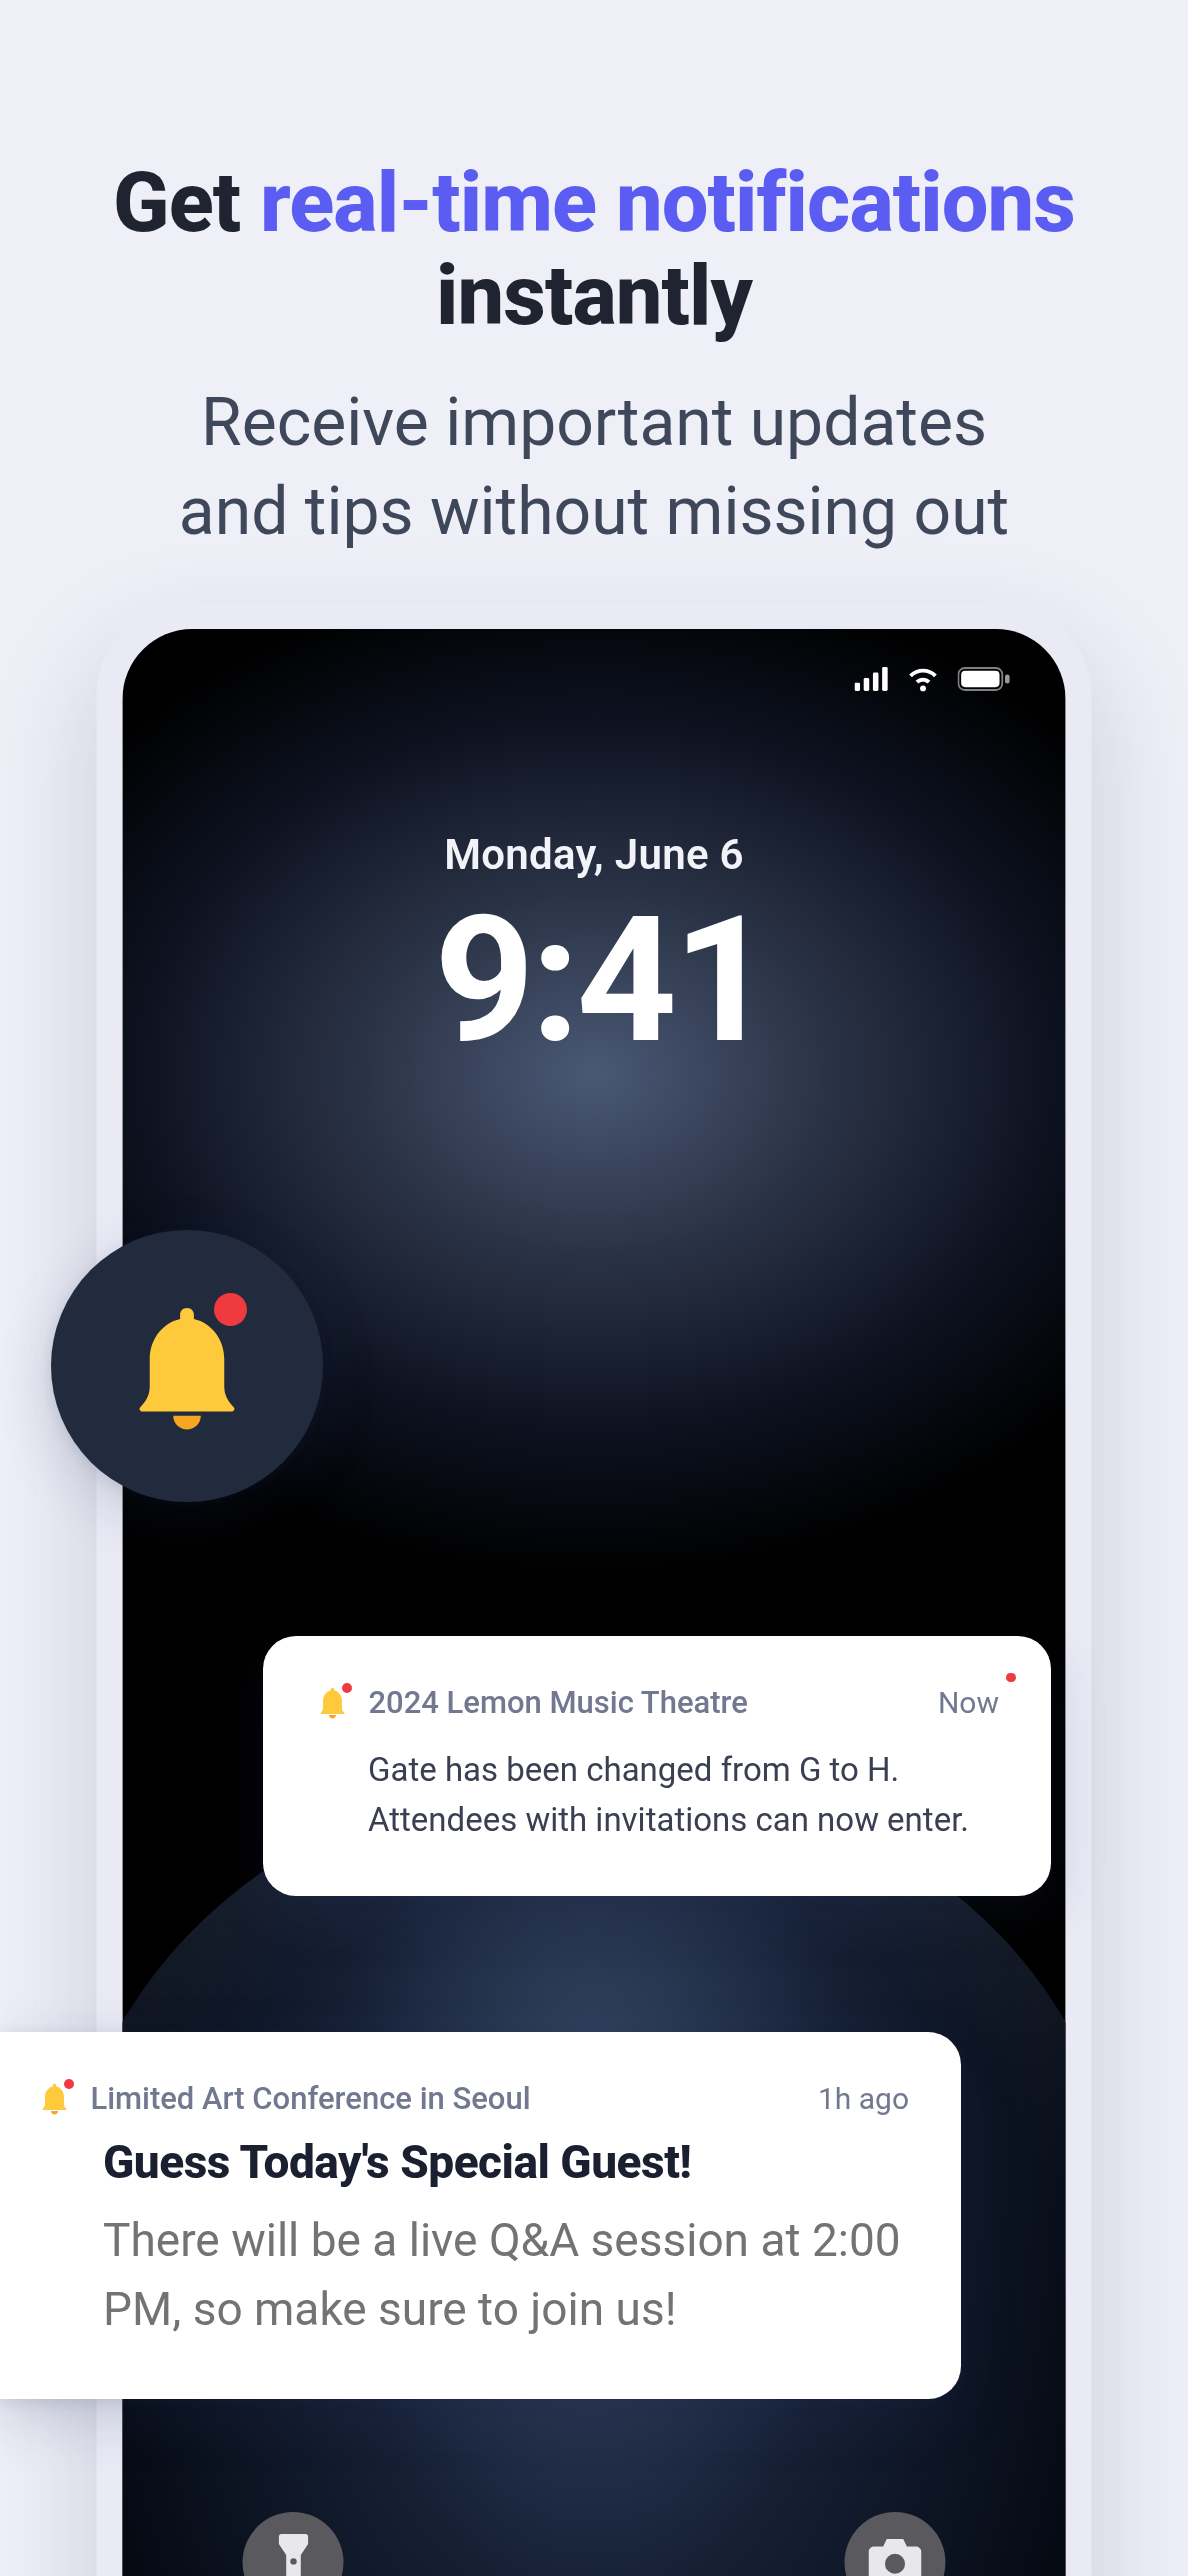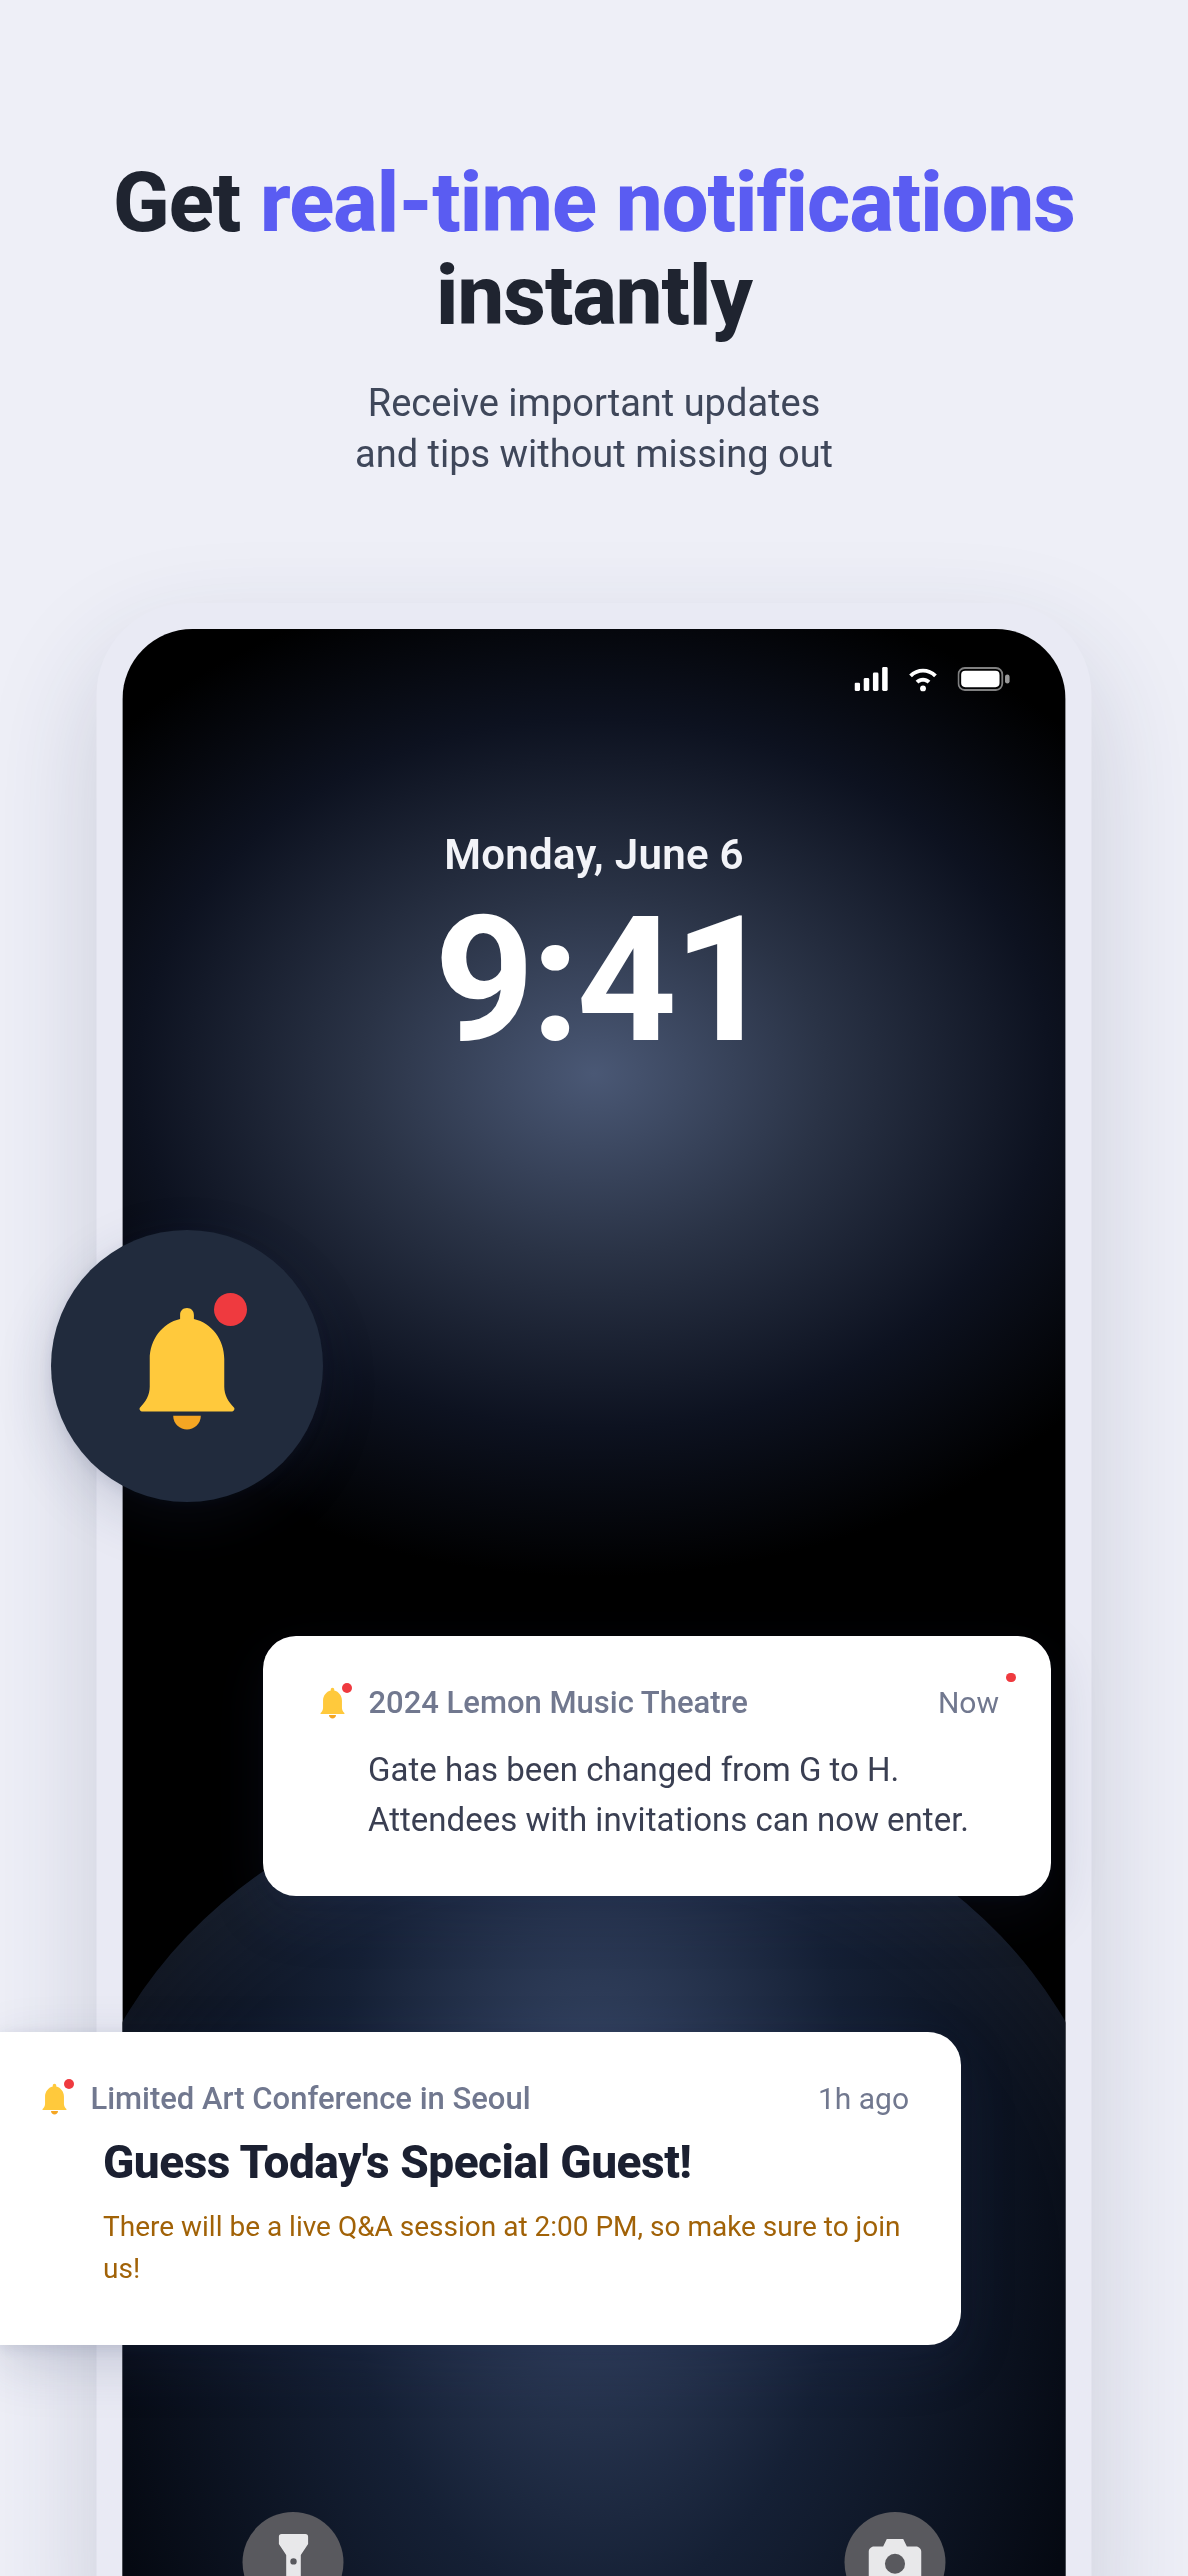--- a/index.html
+++ b/index.html
@@ -41,21 +41,21 @@
     letter-spacing:-0.9px;
   }
   .headline .accent{color:var(--headline-accent);}
 
   .subtitle{
     position:absolute;
     top:378px;
     left:0;right:0;
     text-align:center;
     font-weight:400;
-    font-size:38px;
+    font-size:66px;
     line-height:1.35;
     color:var(--subtitle);
   }
 
   
   .phone{
     position:absolute;
     top:603px;
     left:50%;
     transform:translateX(-50%);
@@ -210,21 +210,21 @@
   }
 
   .notif-title{
     margin-top:18.4px;
     padding-left:0;
     font-size:46px;
     font-weight:800;
     color:var(--notif-title-dark);
     letter-spacing:-0.5px;
   }
-  .notif-card.big .notif-body{padding-left:0;margin-top:16.6px;font-size:28px;color:#a16207;}
+  .notif-card.big .notif-body{padding-left:0;margin-top:16.6px;font-size:46px;color:#737373;}
   .notif-card.big .notif-head .src{font-size:31px;}
   .notif-card.big .content-wrap{padding-left:66px;}
 </style>
 </head>
 <body>
 
 <svg width="0" height="0" style="position:absolute">
   <defs>
     <g id="bell-shape">
       <path d="M50 8c-3 0-5 2-5 5v3c-13 3-22 15-22 29v20c0 6-3 11-7 15-1 1 0 3 2 3h64c2 0 3-2 2-3-4-4-7-9-7-15V45c0-14-9-26-22-29v-3c0-3-2-5-5-5z" fill="#ffc93c"></path>

